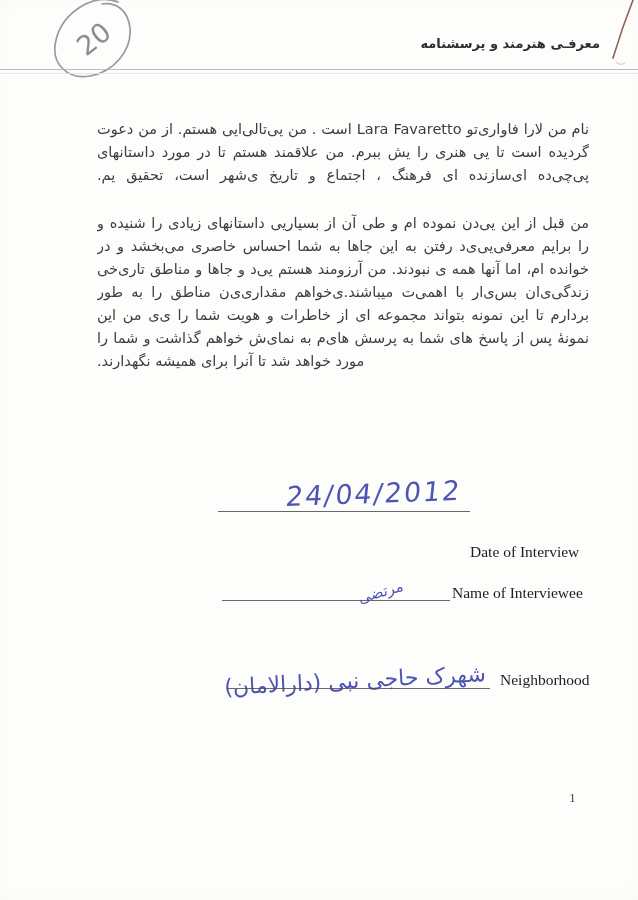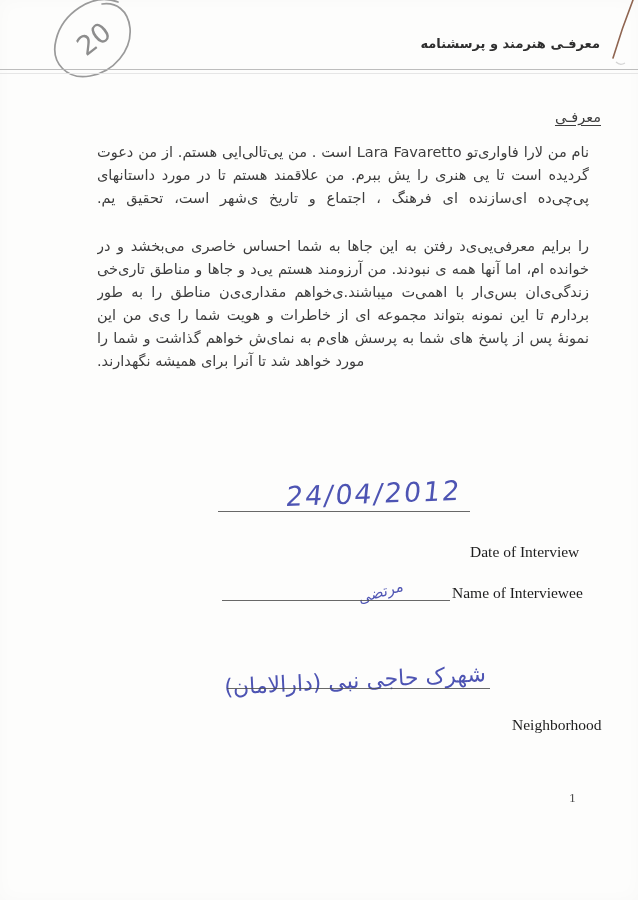--- a/index.html
+++ b/index.html
@@ -26,21 +26,21 @@
   .line{text-align:justify;text-align-last:justify;height:23px;overflow:hidden;}
   .line.flush-left{text-align-last:left;padding-right:0;padding-left:0;margin-right:22px;}
   
   .rule{position:absolute;height:1.4px;background:#4d4d4d;opacity:.85;}
   .rule.date{left:218px;top:511px;width:252px;}
   .rule.name{left:222px;top:600px;width:228px;}
   .rule.neigh{left:227px;top:688px;width:263px;}
   .field-label{position:absolute;font-family:"Liberation Serif",serif;font-size:15.5px;color:#1d1d1d;}
   .field-label.date{left:470px;top:495px;margin-top:48px;}
   .field-label.name{left:452px;top:584px;}
-  .field-label.neigh{left:512px;top:671px;margin-top:45px;}
+  .field-label.neigh{left:500px;top:671px;}
   .hand{position:absolute;color:var(--pen,#3f46ad);white-space:nowrap;}
   .hand.date{left:286px;top:481px;font-size:27px;letter-spacing:2px;
      transform:rotate(-2deg) skewX(-8deg);transform-origin:left center;opacity:.92;}
   .hand.name{left:358px;top:583px;font-size:15px;direction:rtl;
      transform:rotate(-16deg) skewX(-6deg);transform-origin:center;opacity:.9;}
   .hand.neigh{left:224px;top:661px;font-size:22px;letter-spacing:1px;direction:rtl;
      transform:rotate(-3deg);transform-origin:right center;opacity:.92;}
   
   .page-number{position:absolute;left:569px;top:790px;font-family:"Liberation Serif",serif;
      font-size:13.5px;color:#4e4e4e;}
@@ -57,27 +57,27 @@
 
   <div class="header-title">معرفـی هنرمند و پرسشنامه</div>
   <div class="header-rule"></div>
 
   <svg class="hair" width="48" height="80" viewBox="0 0 48 80">
     <path d="M43,0 Q32,28 23,58" fill="none" stroke="#7b4a33" stroke-width="1.6" stroke-linecap="round" opacity="0.85"></path>
     <path d="M26,62 q4,4 9,1" fill="none" stroke="#b9b9b9" stroke-width="1.2" opacity="0.6"></path>
   </svg>
 
   <div class="body-text">
-    <div class="sec-heading">معرفـی</div>
     <div class="para first">
       <div class="line">نام من لارا فاواری‌تو Lara Favaretto است . من یی‌تالی‌ایی هستم. از من دعوت</div>
       <div class="line">گردیده است تا یی هنری را یش ببرم. من علاقمند هستم تا در مورد داستانهای</div>
       <div class="line">پی‌چی‌ده ای‌سازنده ای فرهنگ ، اجتماع و تاریخ ی‌شهر است، تحقیق یم.</div>
     </div>
     <div class="para second">
+      <div class="line">من قبل از این یی‌دن نموده ام و طی آن از بسیاریی داستانهای زیادی را شنیده و</div>
       <div class="line">را برایم معرفی‌یی‌ی‌د رفتن به این جاها به شما احساس خاصری می‌بخشد و در</div>
       <div class="line">خوانده ام، اما آنها همه ی نبودند. من آرزومند هستم یی‌د و جاها و مناطق تاری‌خی</div>
       <div class="line">زندگی‌ی‌ان بس‌ی‌ار با اهمی‌ت میباشند.ی‌خواهم مقداری‌ی‌ن مناطق را به طور نمائید</div>
       <div class="line">بردارم تا این نمونه بتواند مجموعه ای از خاطرات و هویت شما را ی‌ی من این</div>
       <div class="line">نمونهٔ پس از پاسخ های شما به پرسش های‌م به نمای‌ش خواهم گذاشت و شما را</div>
       <div class="line flush-left">مورد خواهد شد تا آنرا برای همیشه نگهدارند.</div>
     </div>
   </div>
 
   <div>

